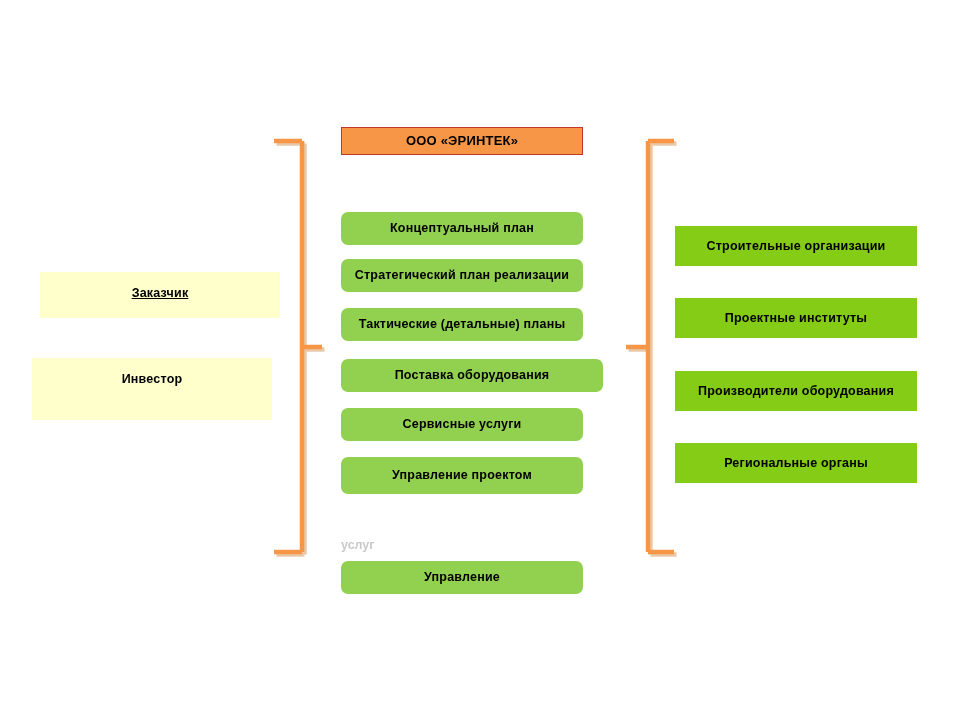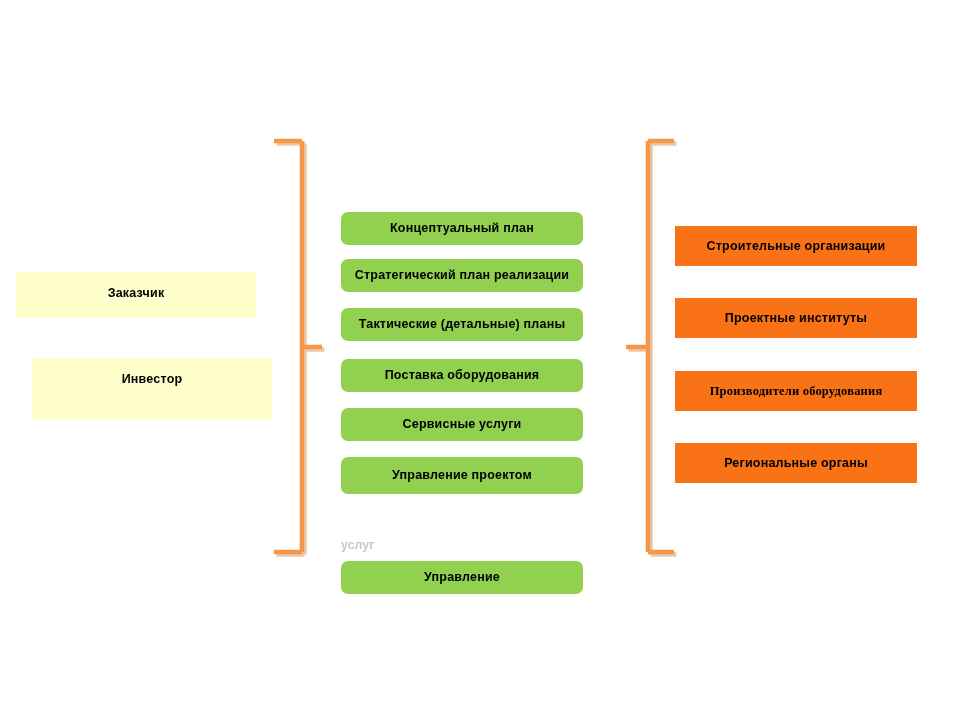--- a/index.html
+++ b/index.html
@@ -67,21 +67,21 @@
   
   .node.cream {
     background: #ffffcc;
     align-items: flex-start;
     padding-top: 14px;
     font-size: 12.5px;
   }
 
   
   .node.amber {
-    background: #f97316;
+    background: #84cc16;
     align-items: center;
     font-size: 12.5px;
   }
 
   
   .brace {
     position: absolute;
     pointer-events: none;
   }
   .brace svg { display: block; overflow: visible; }
@@ -94,20 +94,23 @@
     font-size: 12.5px;
     color: #c9c9c9;
     white-space: nowrap;
   }
 </style>
 </head>
 <body>
 
 <div id="canvas">
 
+  <div class="node title" style="left:341px; top:127px; width:242px; height:28px;">
+    <span class="label">ООО «ЭРИНТЕК»</span>
+  </div>
 
   <div class="brace" style="left:262px; top:138px; width:48px; height:420px;">
     <svg width="48" height="420" viewBox="0 0 48 420" aria-hidden="true">
       <g fill="none" stroke="#f79646" stroke-width="4.5" stroke-linecap="butt" stroke-linejoin="miter">
 
         <g stroke="#e9c9a8" transform="translate(2.5,2.5)">
           <path d="M 40 3 L 12 3"></path>
           <path d="M 40 3 L 40 414"></path>
           <path d="M 40 414 L 12 414"></path>
           <path d="M 40 209 L 60 209"></path>
@@ -130,41 +133,41 @@
           <path d="M 20 209 L -2 209"></path>
         </g>
         <path d="M 20 3 L 46 3"></path>
         <path d="M 20 3 L 20 414"></path>
         <path d="M 20 414 L 46 414"></path>
         <path d="M 20 209 L -2 209"></path>
       </g>
     </svg>
   </div>
 
-  <div class="node cream" style="left:16px; top:272px; width:240px; height:46px;">
+  <div class="node cream" style="left:40px; top:272px; width:240px; height:46px;text-decoration:underline;">
     <span class="label">Заказчик</span>
   </div>
 
   <div class="node cream" style="left:32px; top:358px; width:240px; height:62px;">
     <span class="label">Инвестор</span>
   </div>
 
   <div class="node green" style="left:341px; top:212px; width:242px; height:33px;">
     <span class="label">Концептуальный план</span>
   </div>
 
   <div class="node green" style="left:341px; top:259px; width:242px; height:33px;">
     <span class="label">Стратегический план реализации</span>
   </div>
 
   <div class="node green" style="left:341px; top:308px; width:242px; height:33px;text-align:center;">
     <span class="label">Тактические (детальные) планы</span>
   </div>
 
-  <div class="node green" style="left:341px; top:359px; width:242px; height:33px;">
+  <div class="node green" style="left:341px; top:359px; width:262px; height:33px;">
     <span class="label">Поставка оборудования</span>
   </div>
 
   <div class="node green" style="left:341px; top:408px; width:242px; height:33px;">
     <span class="label">Сервисные услуги</span>
   </div>
 
   <div class="node green" style="left:341px; top:457px; width:242px; height:37px;">
     <span class="label">Управление проектом</span>
   </div>
@@ -177,21 +180,21 @@
   </div>
 
   <div class="node amber" style="left:675px; top:226px; width:242px; height:40px;">
     <span class="label">Строительные организации</span>
   </div>
 
   <div class="node amber" style="left:675px; top:298px; width:242px; height:40px;">
     <span class="label">Проектные институты</span>
   </div>
 
-  <div class="node amber" style="left:675px; top:371px; width:242px; height:40px;font-family:Liberation Serif, serif;">
+  <div class="node amber" style="left:675px; top:371px; width:242px; height:40px;">
     <span class="label">Производители оборудования</span>
   </div>
 
   <div class="node amber" style="left:675px; top:443px; width:242px; height:40px;">
     <span class="label">Региональные органы</span>
   </div>
 
 </div>
 
 </body></html>

